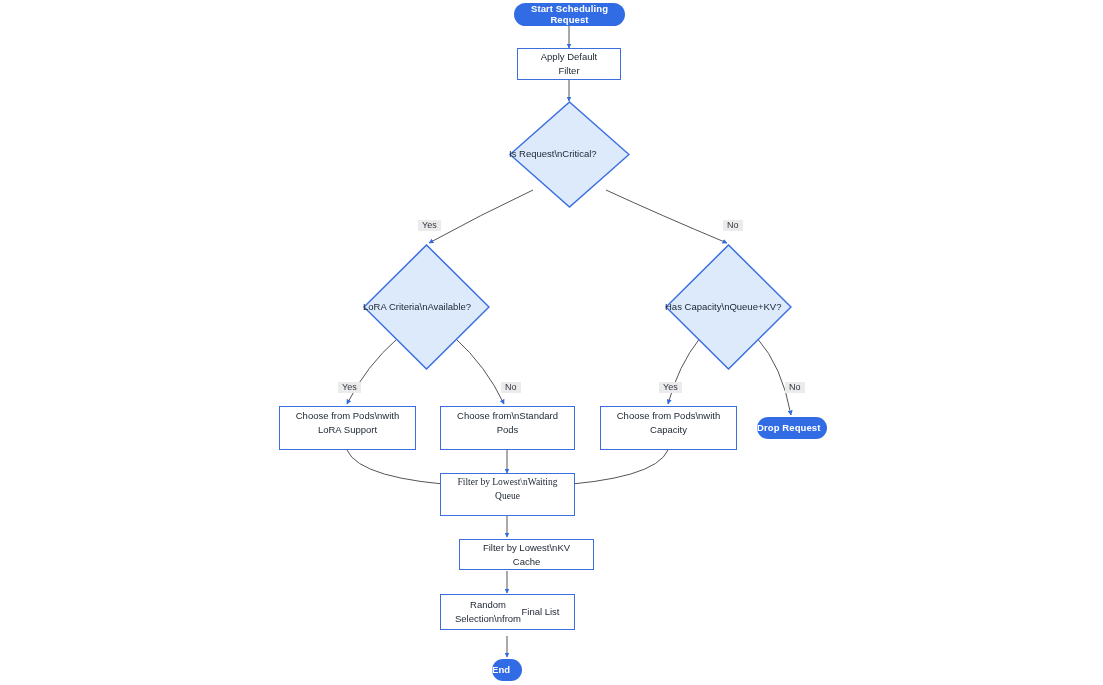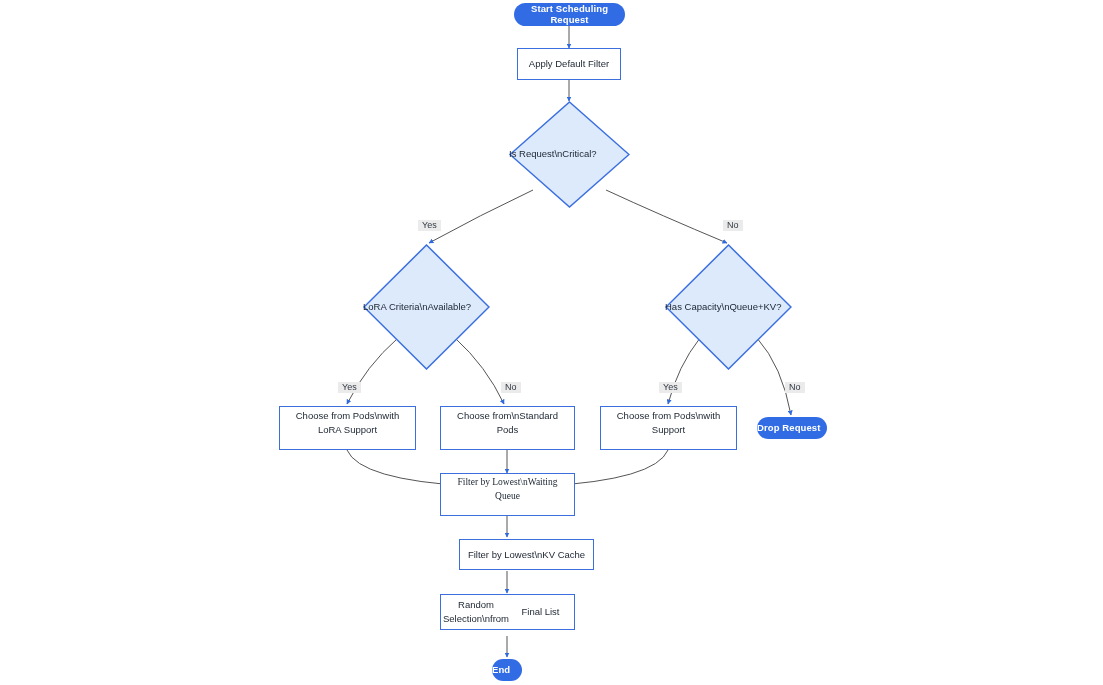--- a/index.html
+++ b/index.html
@@ -39,21 +39,21 @@
     border-radius: 999px;
     line-height: 1.1;
   }
   
   .process {
     background: #ffffff;
     border: 1.3px solid #3b6fe0;
     color: #1b2430;
     font-size: 9.5px;
     line-height: 1.45;
-    padding: 2px 2px;
+    padding: 2px 14px;
   }
   .process .txt {
     display: block;
     width: 100%;
   }
   
   .decision {
     background: transparent;
     border: none;
   }
@@ -157,21 +157,21 @@
   <span class="txt">LoRA Support</span>
 </div>
 
 <div class="node process" style="left:440px; top:406px; width:135px; height:44px; flex-direction:column;">
   <span class="txt">Choose from\nStandard</span>
   <span class="txt">Pods</span>
 </div>
 
 <div class="node process" style="left:600px; top:406px; width:137px; height:44px; flex-direction:column;">
   <span class="txt">Choose from Pods\nwith</span>
-  <span class="txt">Support</span>
+  <span class="txt">Capacity</span>
 </div>
 
 <div class="node terminal" style="left:757px; top:417px; width:70px; height:22px;">
   <span>Drop Request</span>
 </div>
 
 <div class="node process" style="left:440px; top:473px; width:135px; height:43px; flex-direction:column;font-family:Liberation Serif, serif;">
   <span class="txt">Filter by Lowest\nWaiting</span>
   <span class="txt">Queue</span>
 </div>

